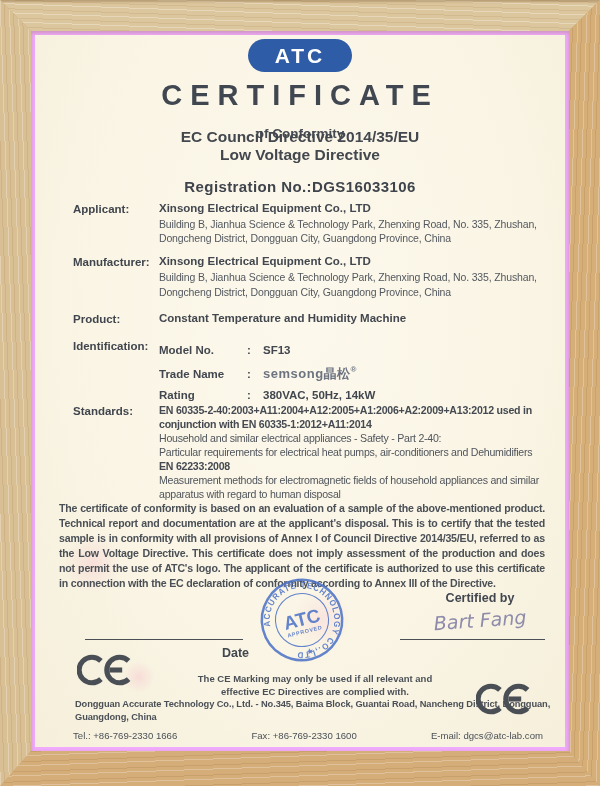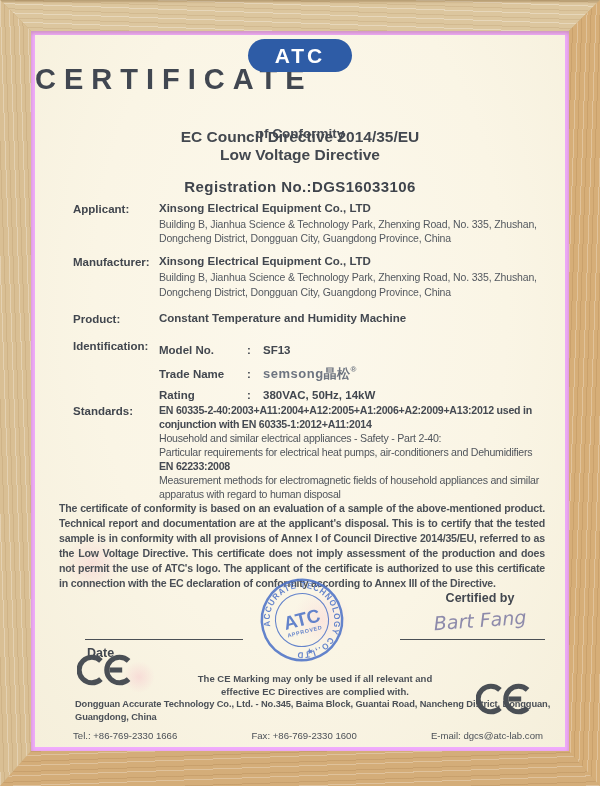--- a/index.html
+++ b/index.html
@@ -40,21 +40,21 @@
   .paper{position:absolute;inset:4px;background:#faf5e5;
          background-image:radial-gradient(ellipse at 50% 38%, #fcf8ec 0%, #faf5e5 55%, #f5efdb 100%);}
   .content{position:absolute;inset:0;color:#4a4f57;}
   .stain{position:absolute;border-radius:50%;pointer-events:none;}
 
   
   .atc-logo{position:absolute;top:4px;left:50%;transform:translateX(-50%);
     width:104px;height:33px;border-radius:17px;background:#2e5ca6;z-index:3;
     display:flex;align-items:center;justify-content:center;
     color:#fff;font-weight:bold;font-size:21px;letter-spacing:3px;}
-  .cert-title{position:absolute;top:28px;left:0;width:100%;z-index:2;
+  .cert-title{position:absolute;top:44px;left:0;width:100%;text-align:center;z-index:2;
     font-size:29px;font-weight:bold;letter-spacing:8px;color:#414751;}
   .cert-sub{position:absolute;top:91px;left:0;width:100%;text-align:center;
     font-size:13.5px;font-weight:bold;color:#464b53;}
   .dir1{position:absolute;top:93px;left:0;width:100%;text-align:center;
     font-size:15.5px;font-weight:bold;color:#43484f;}
   .dir2{position:absolute;top:111px;left:0;width:100%;text-align:center;
     font-size:15.5px;font-weight:bold;color:#43484f;}
   .reg{position:absolute;top:143px;left:0;width:100%;text-align:center;
     font-size:15px;font-weight:bold;letter-spacing:.4px;color:#3f444c;}
 
@@ -93,21 +93,21 @@
     transform:rotate(-14deg);opacity:.88;z-index:4;}
   .certby{position:absolute;left:370px;width:150px;top:556px;text-align:center;
     font-size:12.5px;font-weight:bold;color:#42474f;}
   .signature{position:absolute;left:370px;width:150px;top:574px;text-align:center;
     font-family:"DejaVu Sans",sans-serif;font-style:italic;font-size:19px;
     color:#8e8bab;transform:rotate(-4deg);}
   .sigline{position:absolute;left:365px;width:145px;top:604px;border-top:1.5px solid #4a4f55;}
   .datetxt{position:absolute;left:52px;width:162px;top:589px;text-align:center;
     font-size:12.5px;font-weight:bold;color:#42474f;}
   .dateline{position:absolute;left:50px;width:158px;top:604px;border-top:1.5px solid #4a4f55;}
-  .datelbl{position:absolute;left:52px;width:162px;top:611px;text-align:left;
+  .datelbl{position:absolute;left:52px;width:162px;top:611px;text-align:right;
     font-size:12.5px;font-weight:bold;color:#42474f;}
   .ce-left{position:absolute;left:42px;top:618px;}
   .ce-right{position:absolute;left:441px;top:647px;}
   .cenote{position:absolute;left:135px;width:290px;top:638px;text-align:center;
     font-size:9.5px;font-weight:bold;line-height:1.35;color:#4b5057;}
   .footaddr{position:absolute;left:40px;top:663px;right:10px;
     font-size:9.3px;font-weight:bold;letter-spacing:-.1px;line-height:1.4;color:#4b5057;}
   .footaddr .l1{white-space:nowrap;}
   .contacts{position:absolute;left:38px;right:22px;top:695px;display:flex;
     justify-content:space-between;font-size:9.6px;font-weight:normal;color:#4b5057;}

